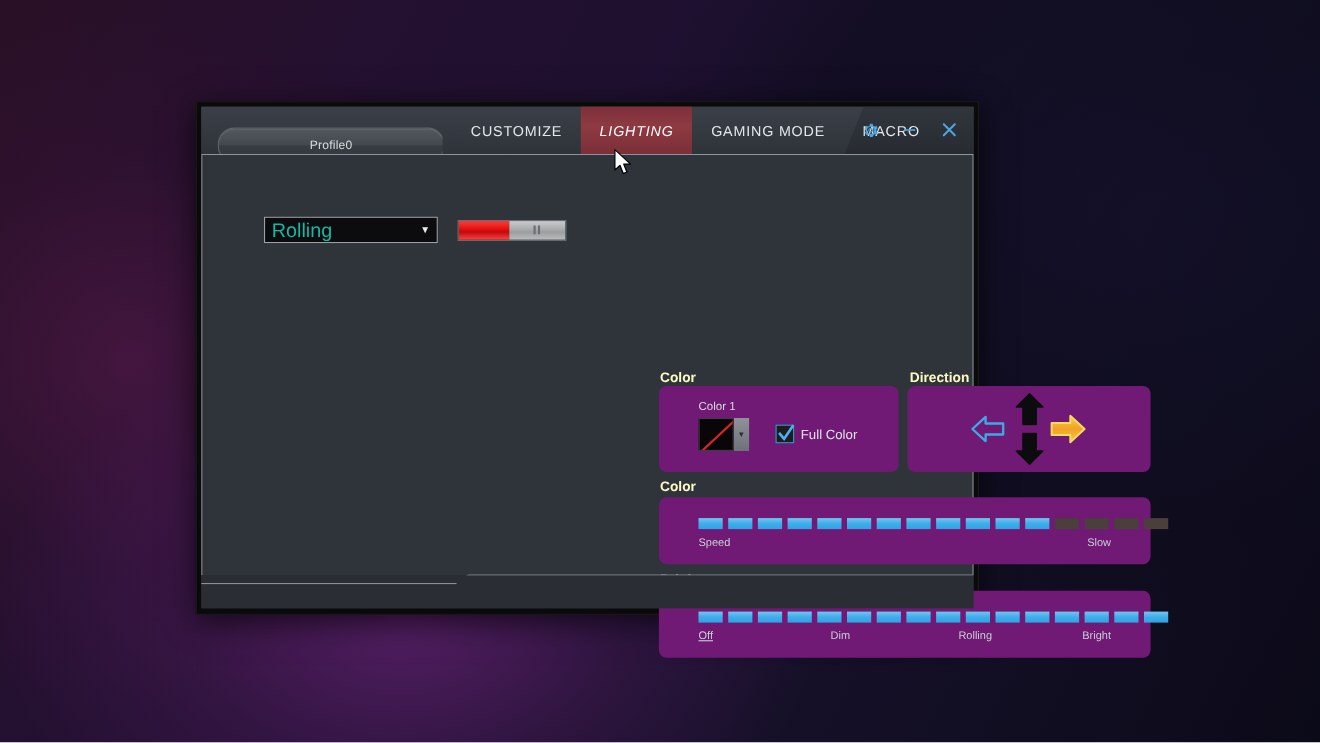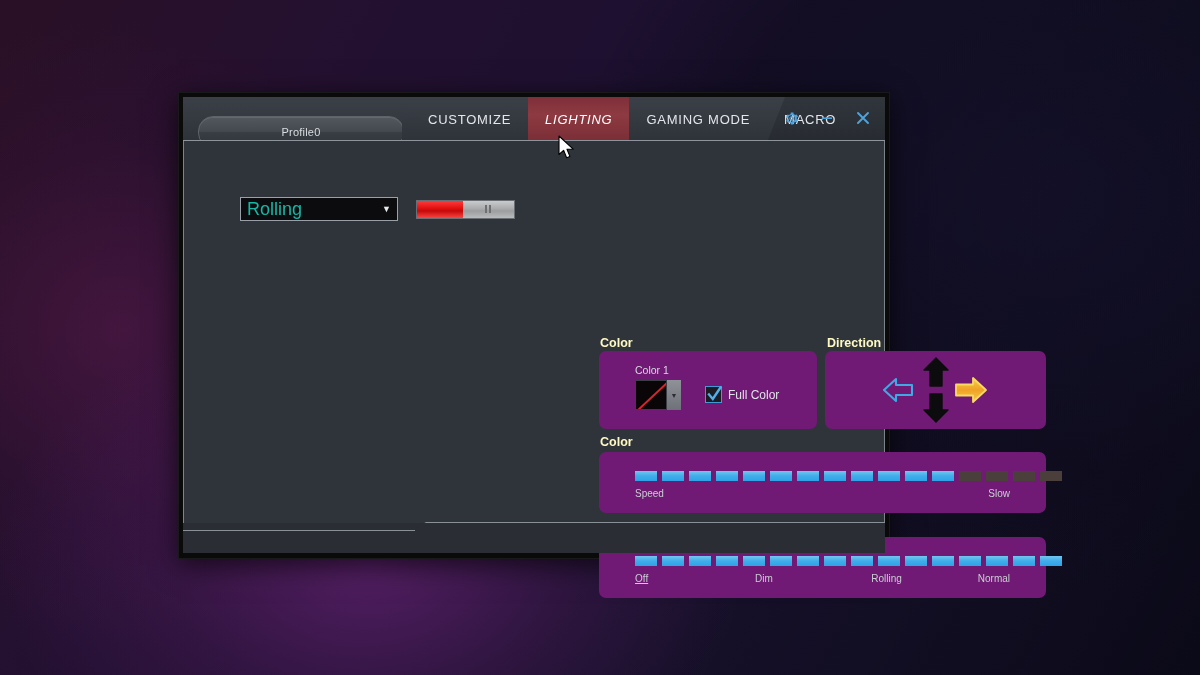--- a/index.html
+++ b/index.html
@@ -569,21 +569,21 @@
               <div class="seg on"></div>
               <div class="seg on"></div>
               <div class="seg on"></div>
               <div class="seg on"></div>
               <div class="seg on"></div>
             </div>
           <div class="tick-row" id="brightness-ticks">
               <div class="tick" style="left: 0px; text-decoration: underline;">Off</div>
               <div class="tick" style="left: 32%;">Dim</div>
               <div class="tick" style="left: 63%;">Rolling</div>
-              <div class="tick" style="right: 0px;">Normal</div>
+              <div class="tick" style="right: 0px;">Bright</div>
             </div>
         </div>
 
       </div>
 
       <div id="status-bar">
         <div id="status-shape"></div>
         <div id="status-top-line"></div>
       </div>
 

